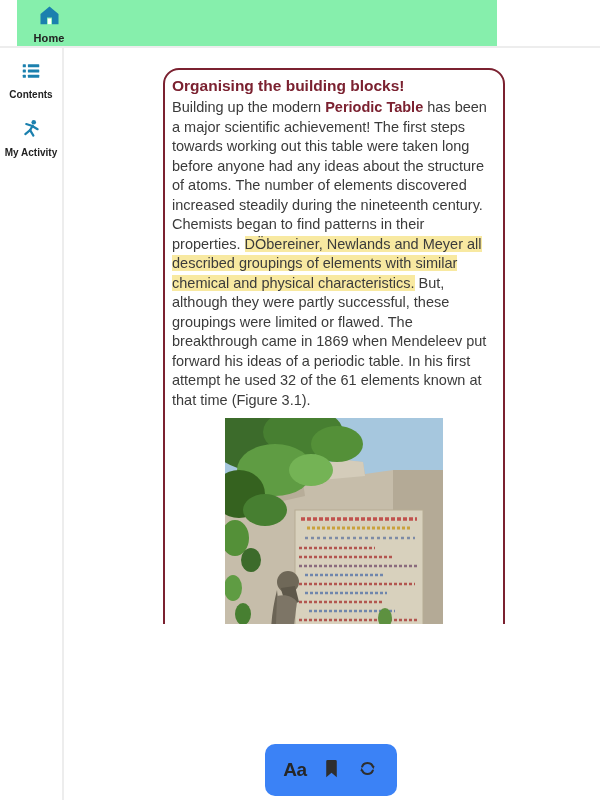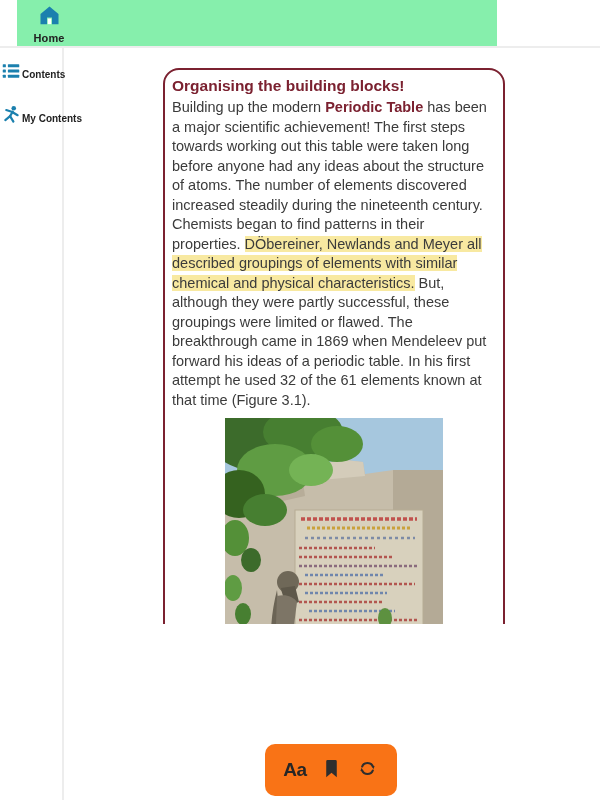--- a/index.html
+++ b/index.html
@@ -11,42 +11,42 @@
   
   .topbar { position:absolute; top:0; left:0; width:480px; height:46px; background:#86efac; z-index:30;margin-left:17px; }
   .tb-btn { position:absolute; top:4px; width:64px; display:flex; flex-direction:column; align-items:center; cursor:pointer; }
   .tb-btn svg { width:23px; height:23px; }
   .tb-label { font-size:11px; font-weight:bold; color:#222; margin-top:1px; letter-spacing:.1px; }
   .tb-home { left:0px; }
   .tb-search { right:4px; }
   .topbar-divider { position:absolute; top:46px; left:0; width:600px; height:2px; background:#ededed; z-index:30; }
   
   .sidebar { position:absolute; top:48px; left:0; width:62px; z-index:30; background:#fff; }
-  .sb-item { margin-top:12px; display:flex; flex-direction:row; align-items:center; cursor:pointer; }
+  .sb-item { margin-top:12px; display:flex; flex-direction:column; align-items:center; cursor:pointer; }
   .sb-item + .sb-item { margin-top:18px; }
   .sb-item svg { width:22px; height:22px; }
   .sb-label { font-size:10px; font-weight:bold; color:#222; margin-top:3px; white-space:nowrap; }
   .sidebar-divider { position:absolute; top:46px; left:62px; width:2px; height:754px; background:#ededed; z-index:29; }
   
   .reader-viewport { position:absolute; top:48px; left:64px; width:536px; height:576px; overflow:hidden; background:#fff; }
   .card {
     position:absolute; left:99px; top:20px; width:342px; height:920px;
     border:2px solid #7b2130; border-radius:16px; background:#fff; padding:6px 7px;
   }
   .heading { color:#7b2130; font-size:15.5px; font-weight:bold; margin:1px 0 3px 0; }
   .body-text { font-size:14.5px; line-height:19.5px; color:#3b3b3b; }
   .term { color:#7b2130; font-weight:bold;text-align:right; }
   .hl { background:#f8e9a1; }
   .bold { font-weight:normal;text-align:center; }
   .figwrap { width:218px; margin:8px auto 0 auto; }
   .figwrap svg { display:block; width:218px; height:330px; }
   
   .bottom-toolbar {
     position:absolute; left:265px; top:744px; width:132px; height:52px;
-    background:#f97316; border-radius:10px; z-index:40;
+    background:#3b82f6; border-radius:10px; z-index:40;
     display:flex; align-items:center; justify-content:center; gap:13px;
   }
   .tool-btn { display:flex; align-items:center; justify-content:center; cursor:pointer; }
   .tool-aa { font-size:19px; font-weight:bold; color:#262626; letter-spacing:-.5px; }
   .tool-btn svg { width:23px; height:23px; }
 </style>
 </head>
 <body>
 
 <header class="topbar">
@@ -84,21 +84,21 @@
         <circle cx="15" cy="4.6" r="2.5" fill="#1b80ae"></circle>
         <g stroke="#1b80ae" stroke-width="2.4" stroke-linecap="round" fill="none">
           <path d="M13.8 8.4 L11 13.2"></path>
           <path d="M13.6 8.8 L6.8 6.6"></path>
           <path d="M14.2 9.2 L19.2 12.2"></path>
           <path d="M11 13.2 L5.8 17.6"></path>
           <path d="M11 13.2 L14.6 19.2"></path>
         </g>
       </svg>
     </span>
-    <span class="sb-label">My Contents</span>
+    <span class="sb-label">My Activity</span>
   </div>
 </aside>
 <div class="sidebar-divider"></div>
 
 <main class="reader-viewport">
   <article class="card">
     <h2 class="heading">Organising the building blocks!</h2>
     <p class="body-text"><span>Building up the modern </span><span class="term">Periodic Table</span><span> has been a major scientific achievement! The first steps towards working out this table were taken long before anyone had any ideas about the structure of atoms. The number of elements discovered increased steadily during the nineteenth century. Chemists began to find patterns in their properties. </span><span class="hl">DÖbereiner, Newlands and Meyer all described groupings of elements with similar chemical and physical characteristics.</span><span> But, although they were partly successful, these groupings were limited or flawed. The breakthrough came in 1869 when Mendeleev put forward his ideas of a periodic table. In his first attempt he used 32 of the 61 elements known at that time (Figure </span><span class="bold">3.1</span><span>).</span></p>
 
     <figure class="figwrap">

